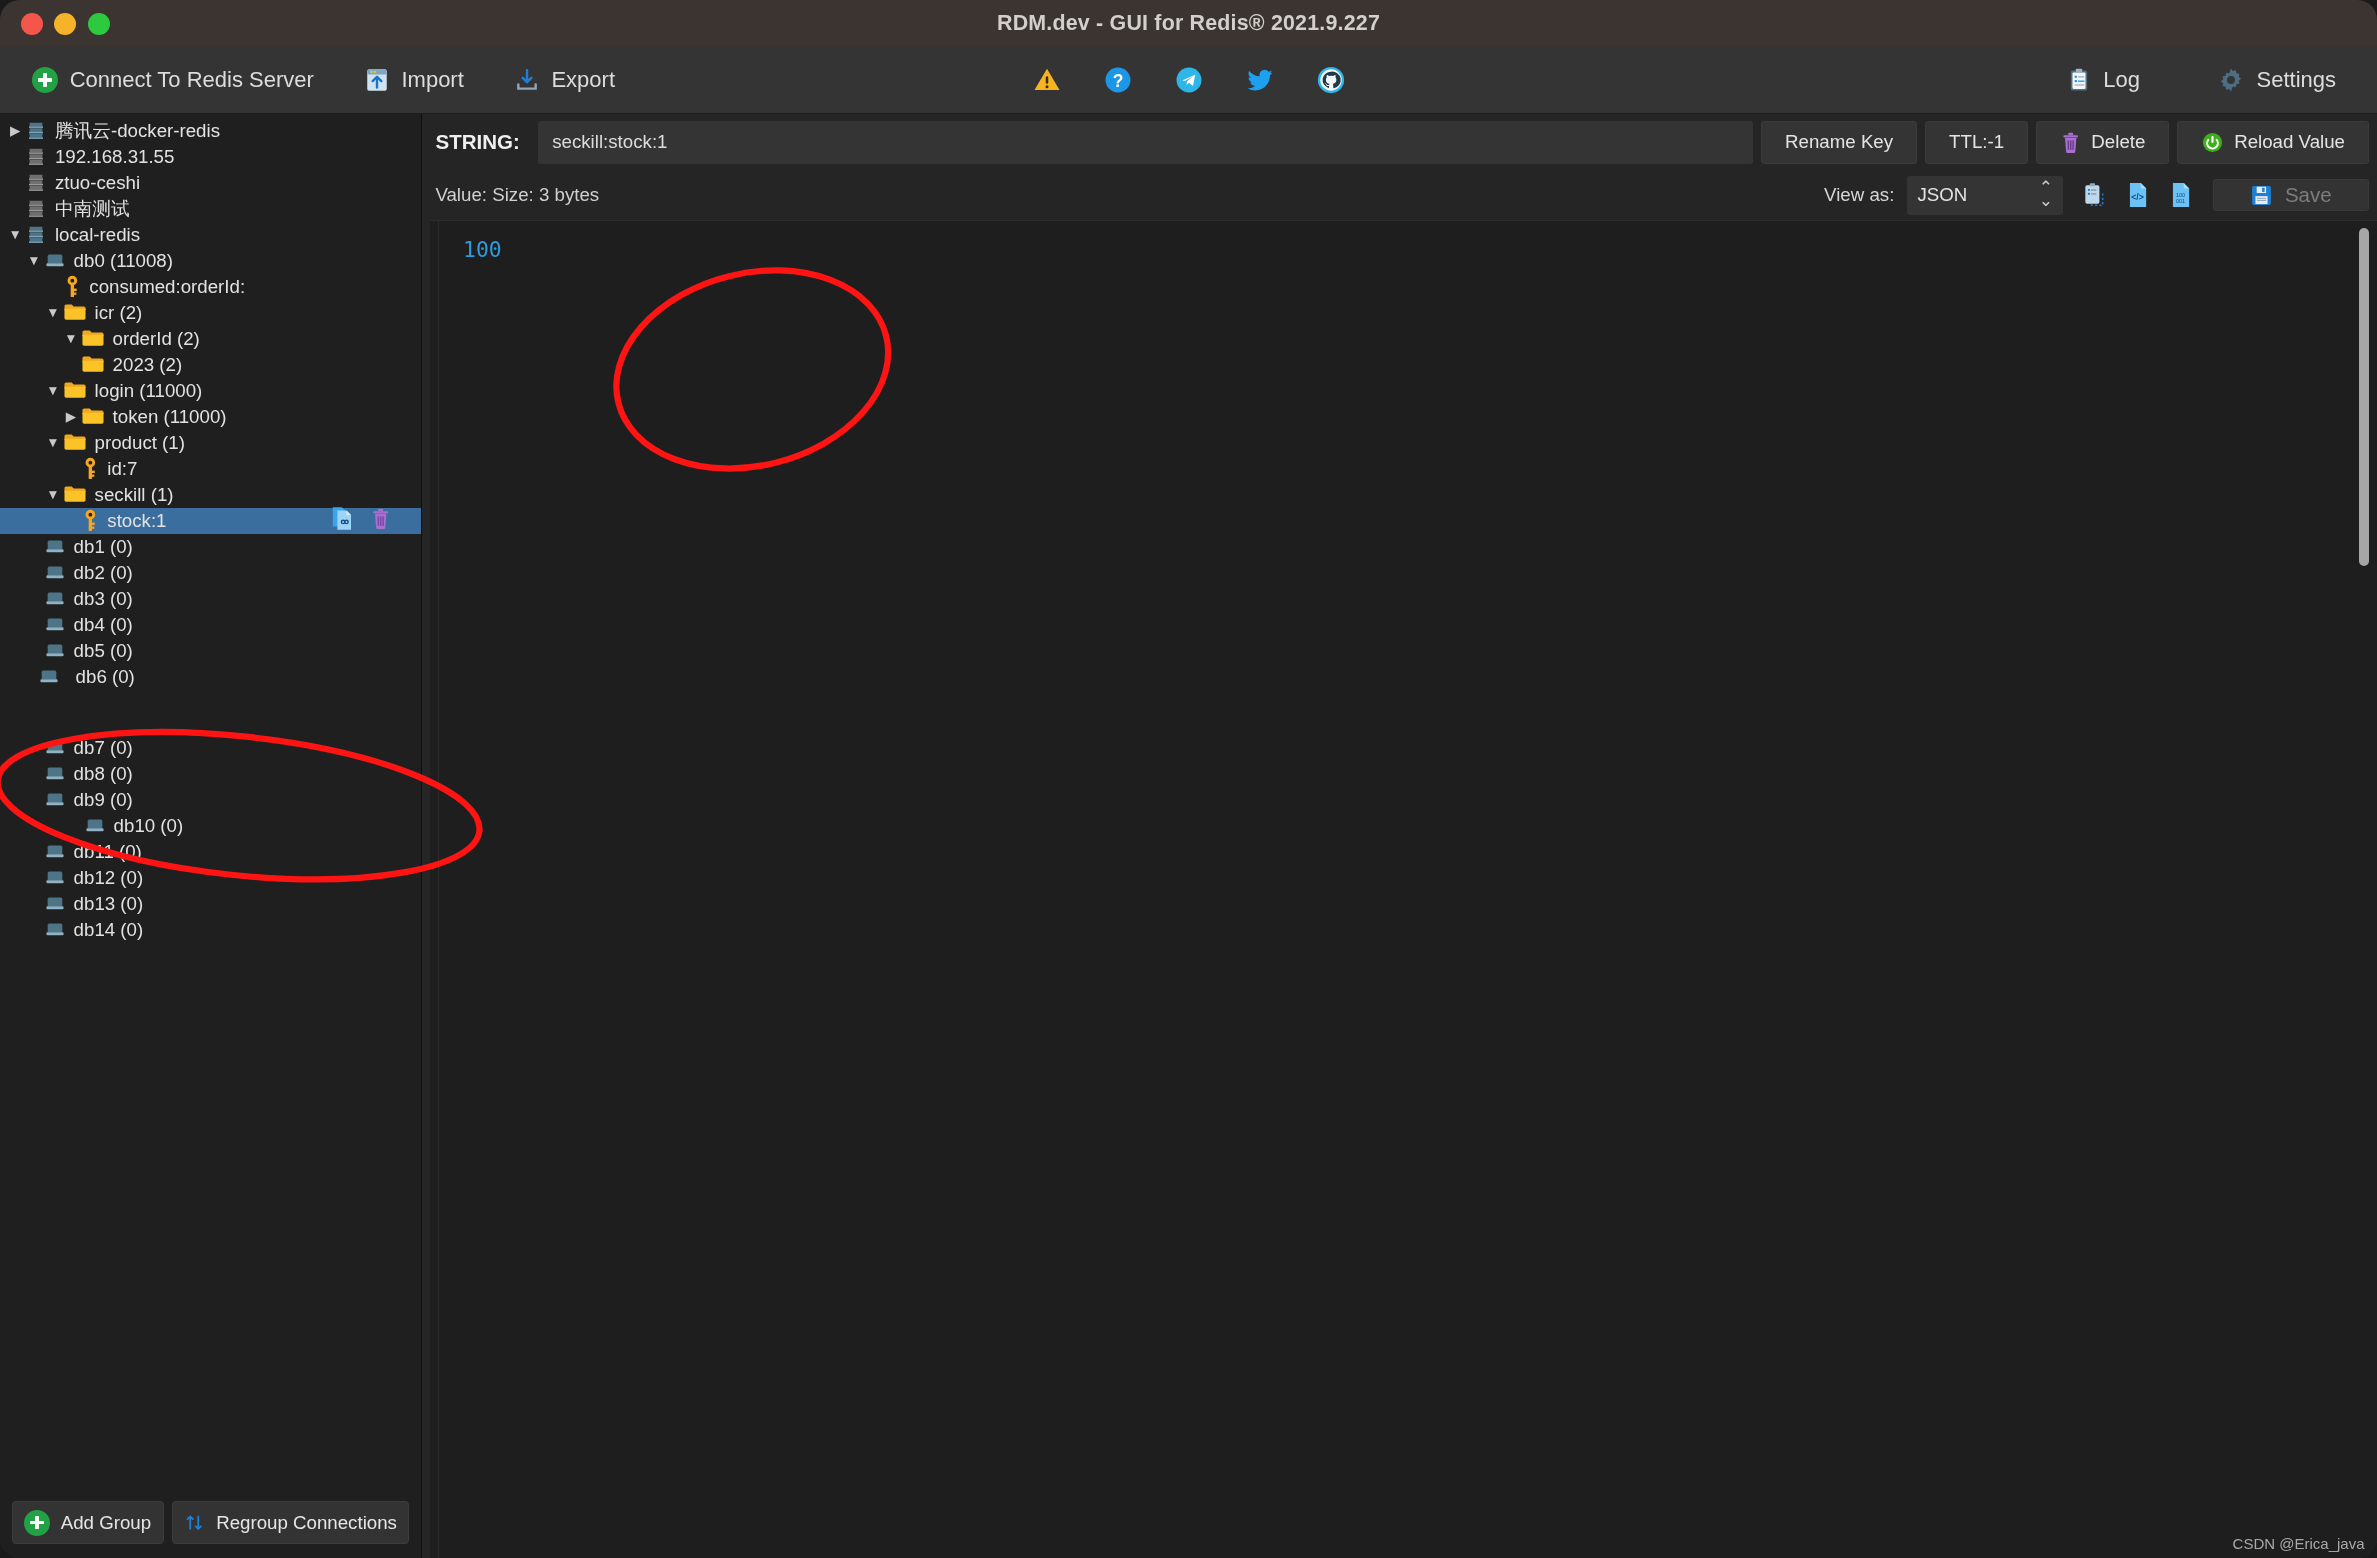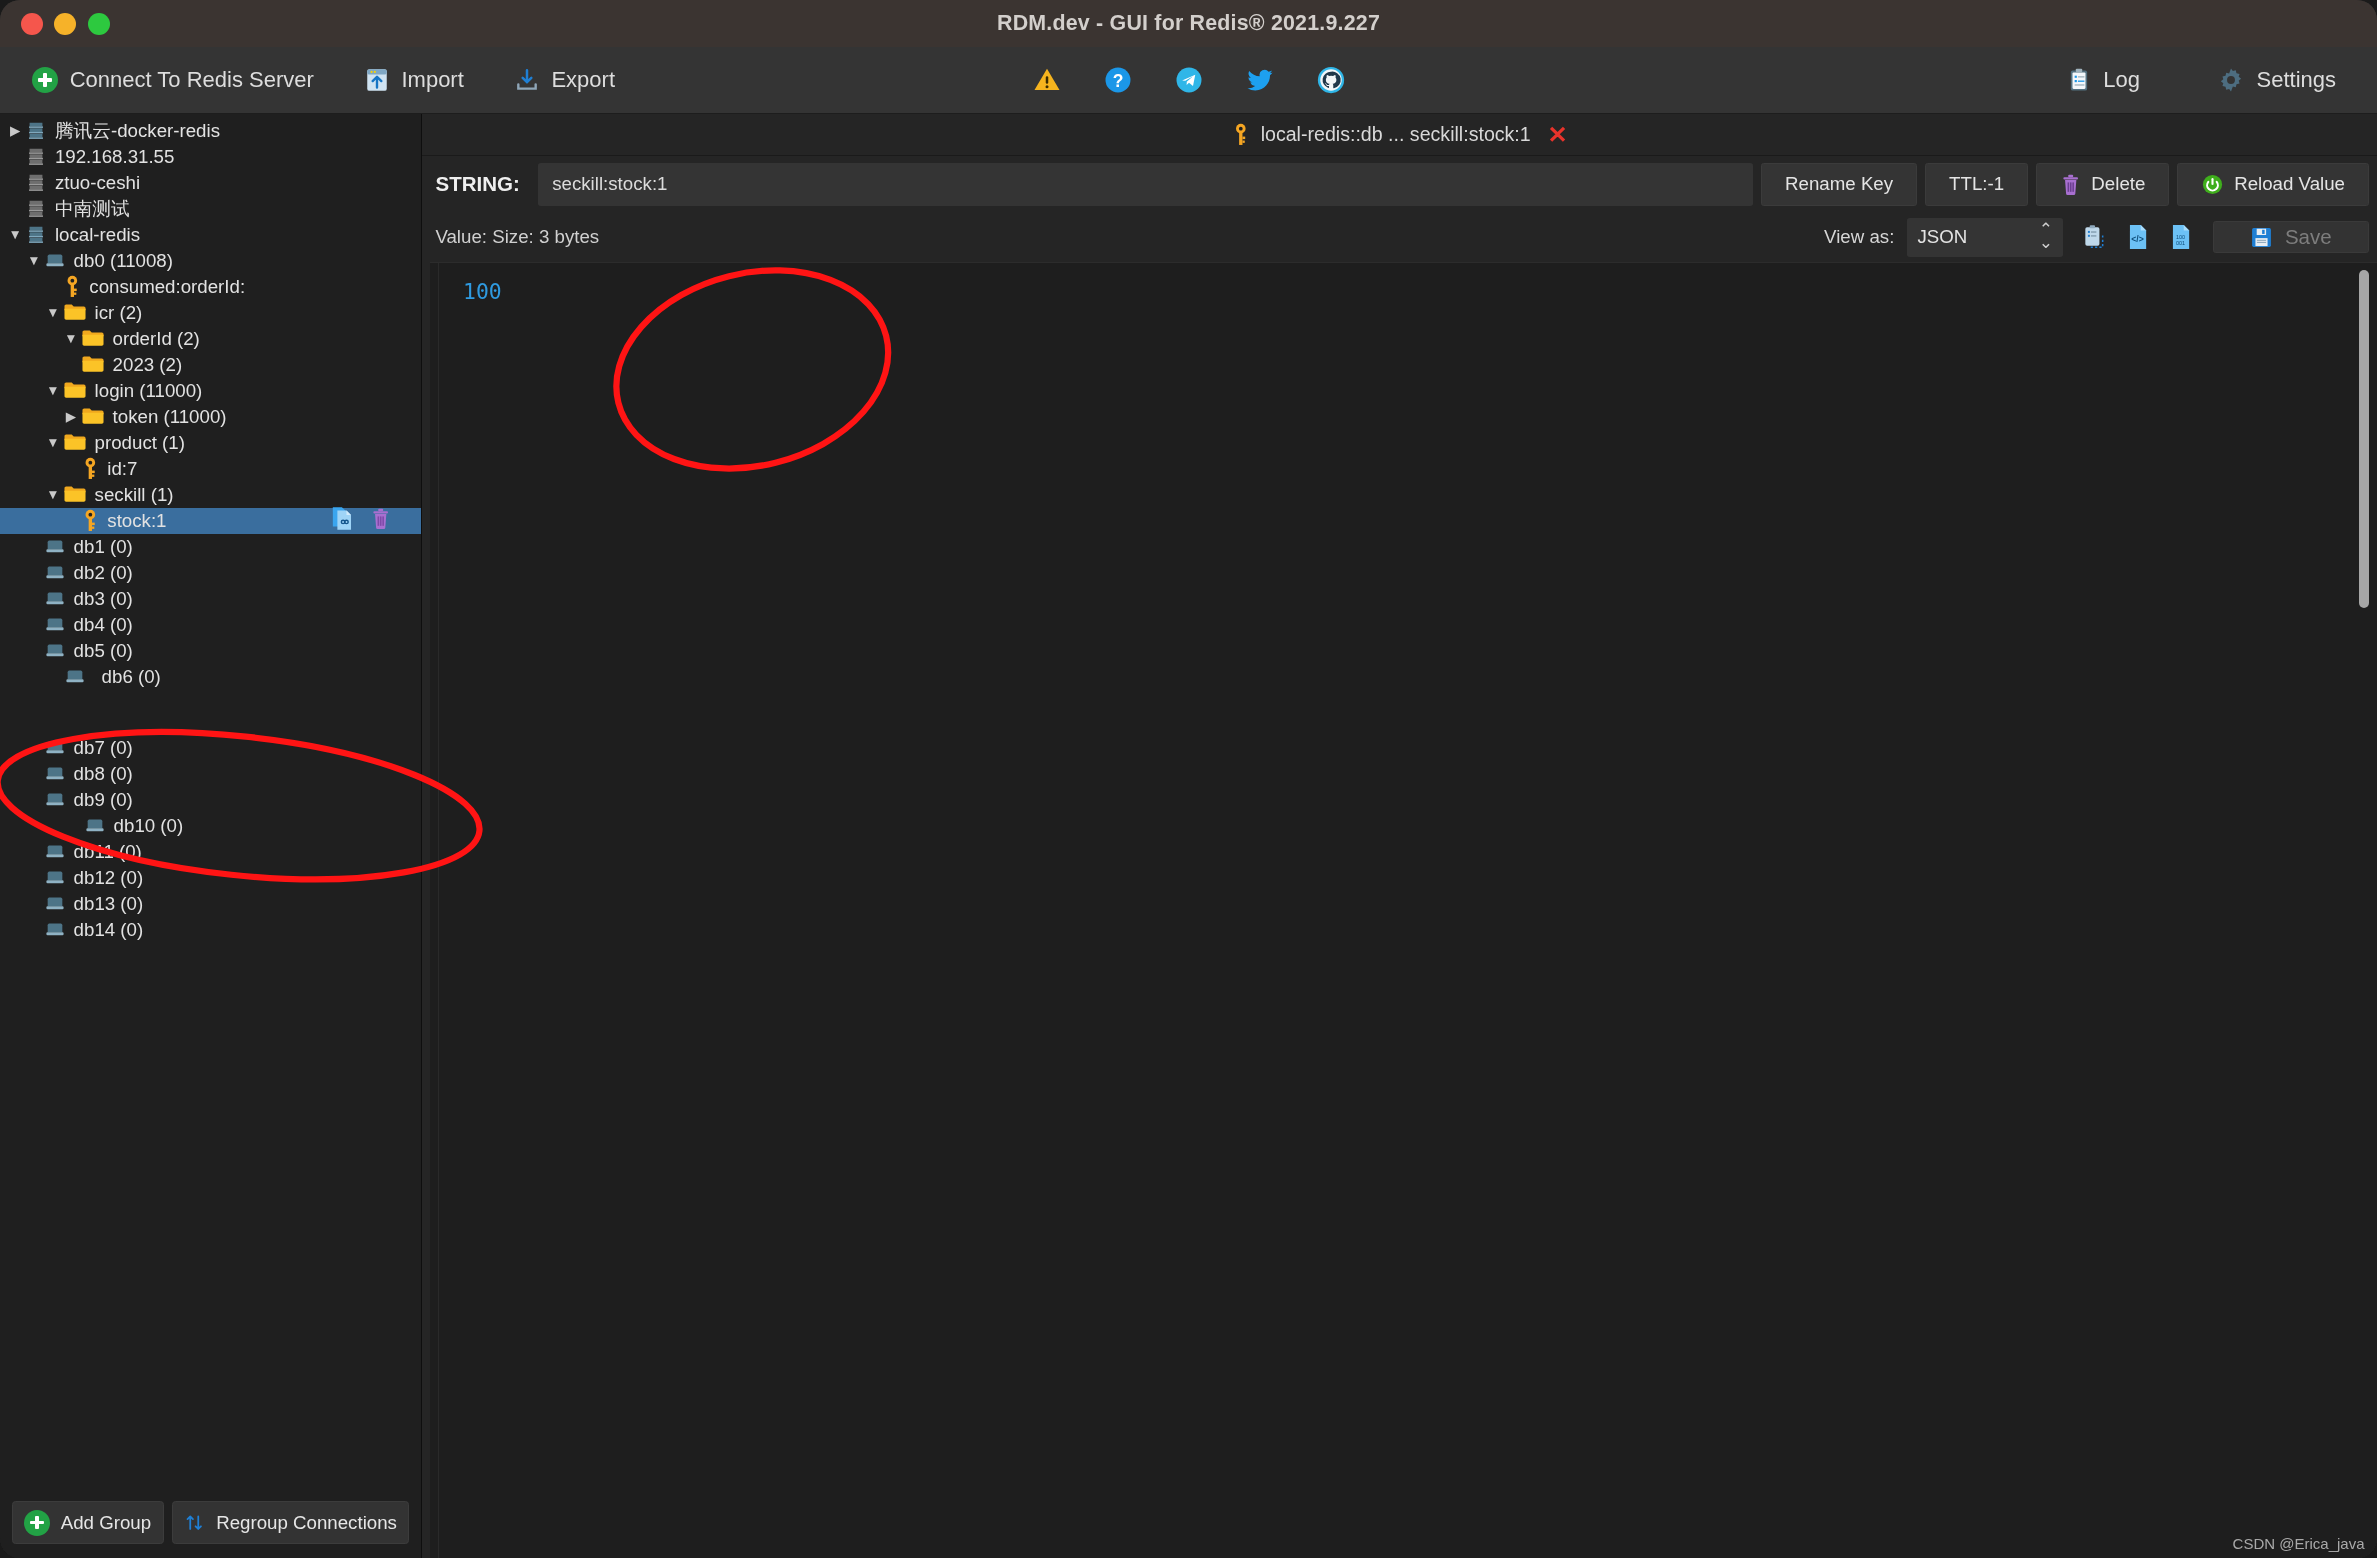--- a/index.html
+++ b/index.html
@@ -581,21 +581,21 @@
           <div class="row" style="padding-left: 24px;">
             <span class="arrow none"></span>
             <span class="row-icon">
               <svg class="dbi" viewBox="0 0 24 16">
     <path d="M4 3.4C4 2.1 5 1.4 6.4 1.4h11.2C19 1.4 20 2.1 20 3.4V11H4z" fill="#4d7487"></path>
     <rect x="2.6" y="11" width="18.8" height="3.2" rx="1.3" fill="#8fb2c4"></rect>
   </svg>
             </span>
             <span>db5  (0)</span>
           </div>
-          <div class="row" style="padding-left: 36px; gap: 8px;">
+          <div class="row" style="padding-left: 10px; gap: 8px;">
             <span class="arrow none"></span>
             <span class="row-icon">
               <svg class="dbi" viewBox="0 0 24 16">
     <path d="M4 3.4C4 2.1 5 1.4 6.4 1.4h11.2C19 1.4 20 2.1 20 3.4V11H4z" fill="#4d7487"></path>
     <rect x="2.6" y="11" width="18.8" height="3.2" rx="1.3" fill="#8fb2c4"></rect>
   </svg>
             </span>
             <span>db6  (0)</span>
           </div>
           <div class="row" style="padding-left: 24px; margin-top: 45px;">
@@ -691,35 +691,20 @@
               <path d="M16 5v14 M13 16l3 3 3-3" stroke="#1f7fd4" stroke-width="2" fill="none" stroke-linecap="round" stroke-linejoin="round"></path>
             </svg>
           </span>
           <span>Regroup Connections</span>
         </div>
       </div>
     </div>
 
     <div class="main">
 
-      <div class="tabbar">
-        <div class="tab">
-          <span class="ico">
-            <svg width="19.6" height="23" viewBox="0 0 16 22">
-              <circle cx="8" cy="5.4" r="4.6" fill="#f5a623"></circle>
-              <circle cx="8" cy="5.4" r="1.8" fill="#1f1f1f"></circle>
-              <rect x="6.4" y="8.6" width="3.2" height="12.4" fill="#f5a623"></rect>
-              <rect x="9.6" y="13" width="2.6" height="2.4" fill="#f5a623"></rect>
-              <rect x="9.6" y="16.8" width="2.2" height="2.2" fill="#f5a623"></rect>
-            </svg>
-          </span>
-          <span>local-redis::db ... seckill:stock:1</span>
-          <span class="tab-close">✕</span>
-        </div>
-      </div>
 
       <div class="keybar">
         <div class="kb-label">STRING:</div>
         <input class="key-input" value="seckill:stock:1" style="">
         <div class="kb-btn">
           <span>Rename Key</span>
         </div>
         <div class="kb-btn">
           <span>TTL:-1</span>
         </div>

